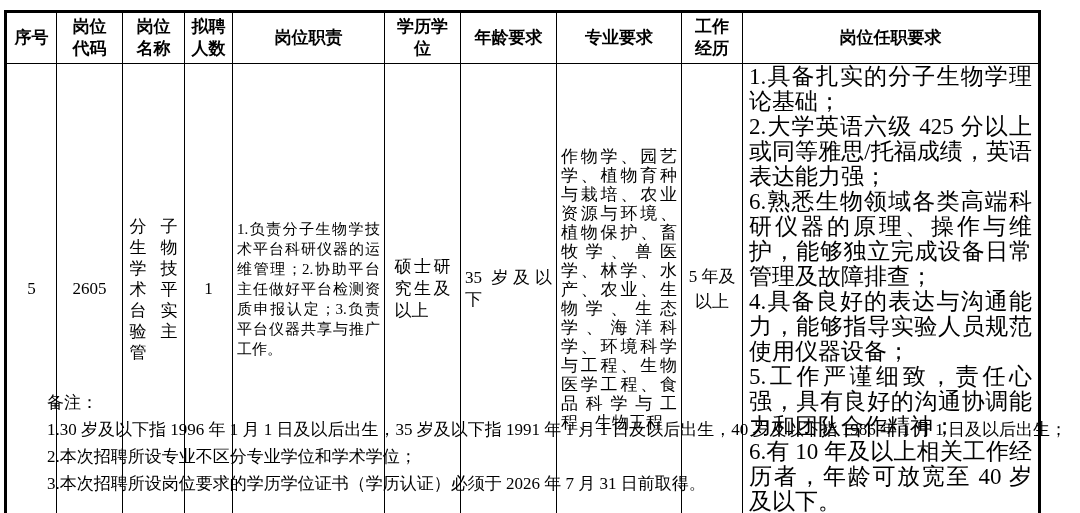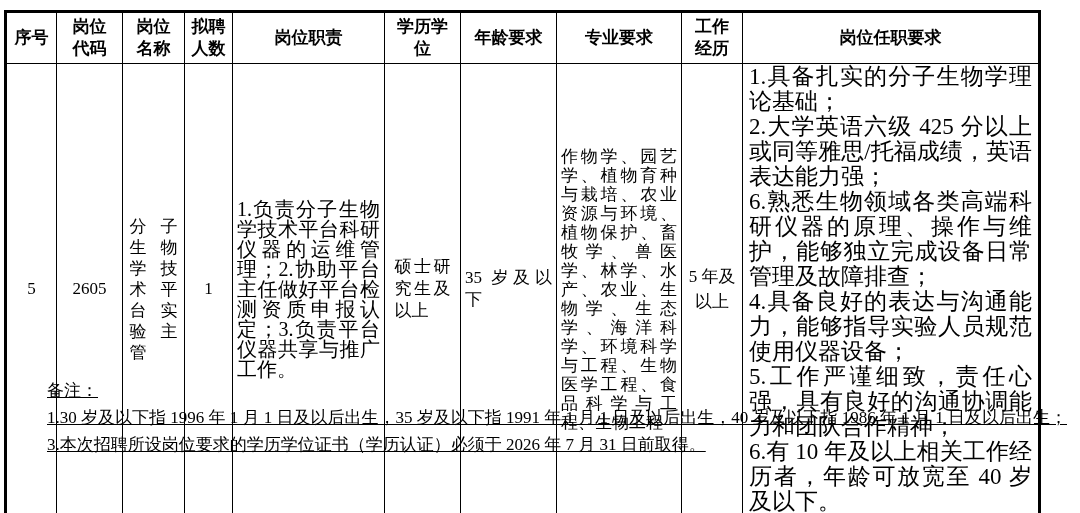--- a/index.html
+++ b/index.html
@@ -52,21 +52,21 @@
     text-justify: inter-ideograph;
     text-justify: inter-character;
   }
   .c-center { text-align: center; }
   .vname {
     width: 48px;
     margin: 8px auto;
     line-height: 21px;
   }
   .duties {
-    font-size: 20px;
+    font-size: 15px;
     line-height: 20px;
     font-family: Liberation Serif, serif;
   }
   .degree {
     width: 56px;
     margin: 4px auto;
     line-height: 22px;
   }
   .age { line-height: 22px; }
   .majors { line-height: 19px; }
@@ -76,24 +76,23 @@
   }
   .c-req { padding: 0 6px; }
   .c-req p {
     margin: 0;
     font-size: 23px;
     line-height: 25px;
   }
   .notes {
     position: absolute;
     left: 13px;
-    top: 377px;
+    top: 389px;
     width: 1056px;
     font-size: 17px;
-    text-decoration: underline;
   }
   .notes p {
     margin: 0;
     line-height: 27px;
     text-indent: 2em;
     text-align: justify;
   }
 </style>
 </head>
 <body>
@@ -154,14 +153,15 @@
         <p class="jc">5.工作严谨细致，责任心强，具有良好的沟通协调能力和团队合作精神；</p>
         <p class="jc">6.有 10 年及以上相关工作经历者，年龄可放宽至 40 岁及以下。</p>
       </td>
     </tr>
   </tbody>
 </table>
 
 <div class="notes">
   <p>备注：</p>
   <p>1.30 岁及以下指 1996 年 1 月 1 日及以后出生，35 岁及以下指 1991 年 1 月 1 日及以后出生，40 岁及以下指 1986 年 1 月 1 日及以后出生；</p>
+  <p>2.本次招聘所设专业不区分专业学位和学术学位；</p>
   <p>3.本次招聘所设岗位要求的学历学位证书（学历认证）必须于 2026 年 7 月 31 日前取得。</p>
 </div>
 
 </body></html>

